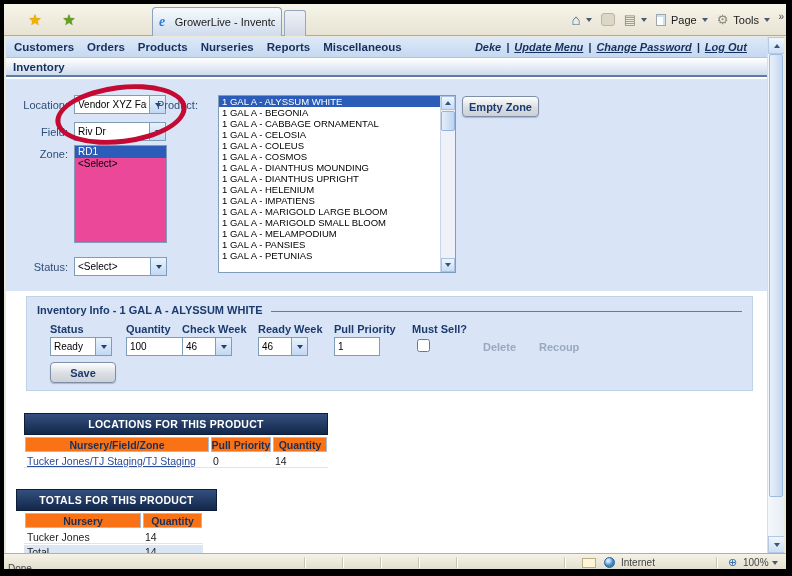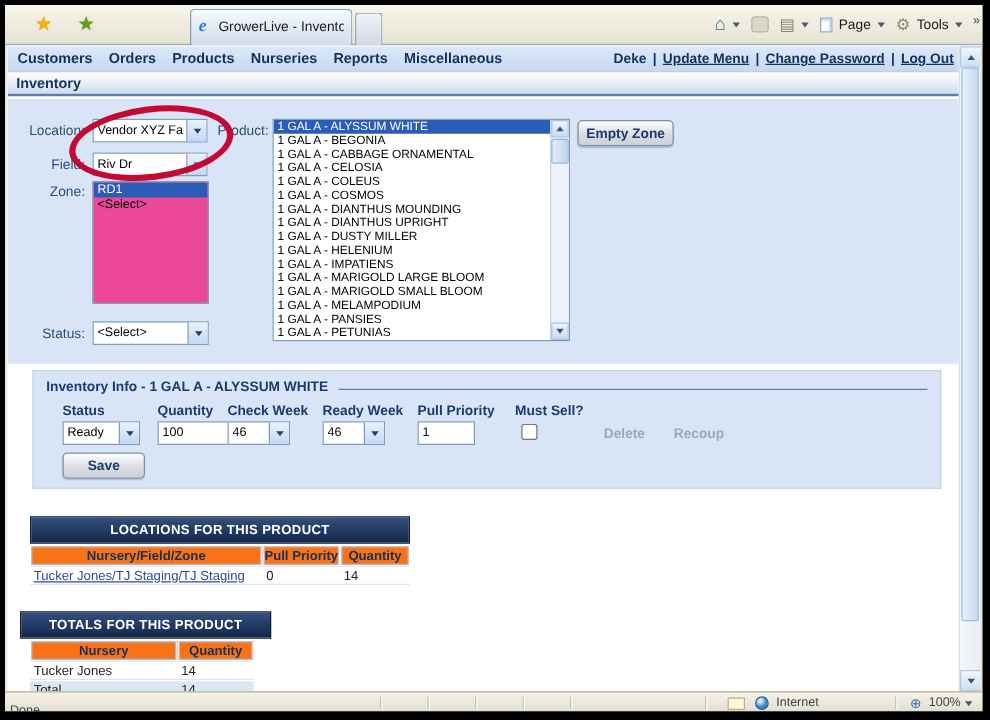--- a/index.html
+++ b/index.html
@@ -47,21 +47,21 @@
   .tri-up-s{width:0;height:0;border-left:3px solid transparent;border-right:3px solid transparent;border-bottom:4px solid #33567e;}
   .tri-down-s{width:0;height:0;border-left:3px solid transparent;border-right:3px solid transparent;border-top:4px solid #33567e;}
   .sb-thumb{position:absolute;left:1px;top:17px;width:14px;height:443px;
     background:linear-gradient(90deg,#e7f0fb,#c4d8f1);border:1px solid #9cbbe2;border-radius:2px;}
 
   
   .navbar{position:absolute;left:0;top:0;right:0;height:21px;background:linear-gradient(#dde9f9,#c6d8f0);
     border-bottom:1px solid #aec3e0;display:flex;align-items:center;font-size:11.5px;font-weight:bold;color:#16305c;}
   .nav-left{display:flex;gap:13px;padding-left:8px;}
   .nav-item{cursor:default;white-space:nowrap;}
-  .nav-right{margin-left:auto;display:flex;gap:5px;padding-right:4px;font-size:11px;align-items:center;}
+  .nav-right{margin-left:auto;display:flex;gap:5px;padding-right:20px;font-size:11px;align-items:center;font-style:italic;}
   .nav-right a{color:#16305c;text-decoration:underline;}
 
   
   .invbar{position:absolute;left:0;top:21px;right:0;height:19px;background:linear-gradient(#ffffff,#cfdcee);
     border-bottom:2px solid #5f7ca6;display:flex;align-items:center;padding-left:7px;
     font-size:11.5px;font-weight:bold;color:#16305c;}
 
   
   .page-body{position:absolute;left:0;top:42px;right:0;bottom:0;background:#fff;}
   .form-area{position:absolute;left:0;top:0;right:0;height:212px;background:#d9e5f6;}
@@ -226,32 +226,31 @@
           </div>
 
           <span class="flabel" style="left:0;top:182px">Status:</span>
           <div class="sel" style="left:68px;top:178px;width:93px">
             <span class="txt">&lt;Select&gt;</span>
             <span class="btn">
                   <span class="tri-down"></span>
                 </span>
           </div>
 
-          <span class="plabel" style="left:168px;top:20px">Product:</span>
+          <span class="plabel" style="left:151px;top:20px">Product:</span>
           <div class="plist">
             <div class="plist-items">
               <div class="p-item selected">1 GAL A - ALYSSUM WHITE</div>
               <div class="p-item">1 GAL A - BEGONIA</div>
               <div class="p-item">1 GAL A - CABBAGE ORNAMENTAL</div>
               <div class="p-item">1 GAL A - CELOSIA</div>
               <div class="p-item">1 GAL A - COLEUS</div>
               <div class="p-item">1 GAL A - COSMOS</div>
               <div class="p-item">1 GAL A - DIANTHUS MOUNDING</div>
               <div class="p-item">1 GAL A - DIANTHUS UPRIGHT</div>
-              <div class="p-item">1 GAL A - DUSTY MILLER</div>
               <div class="p-item">1 GAL A - HELENIUM</div>
               <div class="p-item">1 GAL A - IMPATIENS</div>
               <div class="p-item">1 GAL A - MARIGOLD LARGE BLOOM</div>
               <div class="p-item">1 GAL A - MARIGOLD SMALL BLOOM</div>
               <div class="p-item">1 GAL A - MELAMPODIUM</div>
               <div class="p-item">1 GAL A - PANSIES</div>
               <div class="p-item">1 GAL A - PETUNIAS</div>
             </div>
             <div class="plist-scroll">
               <span class="ps-arrow up">

